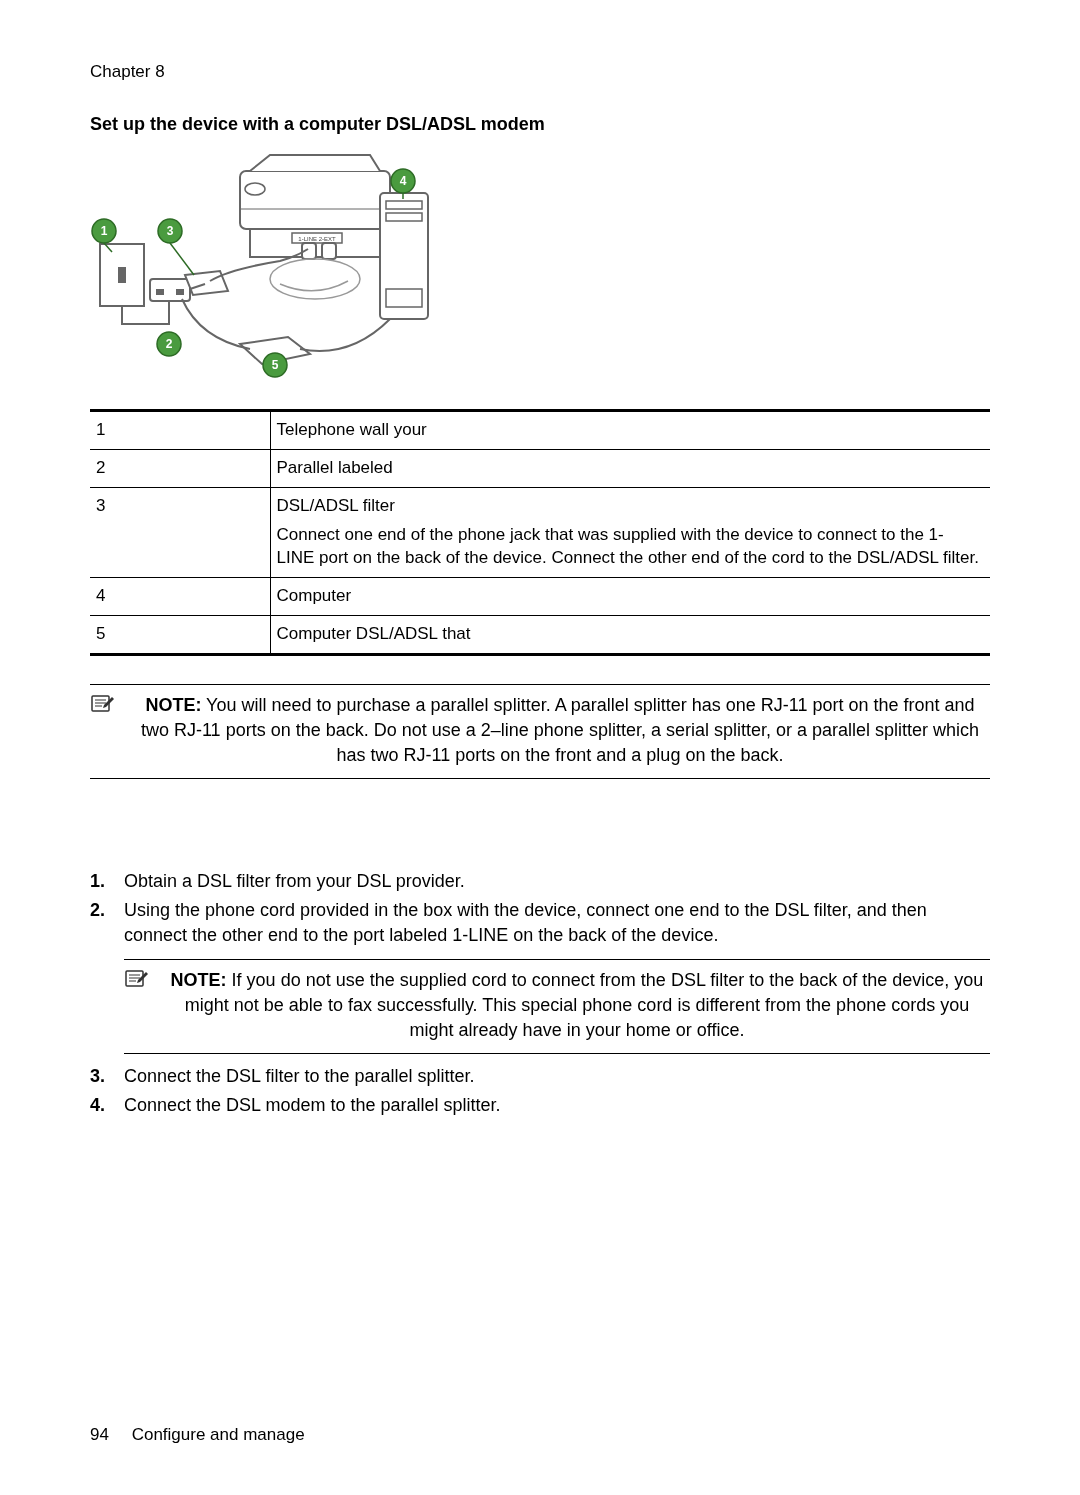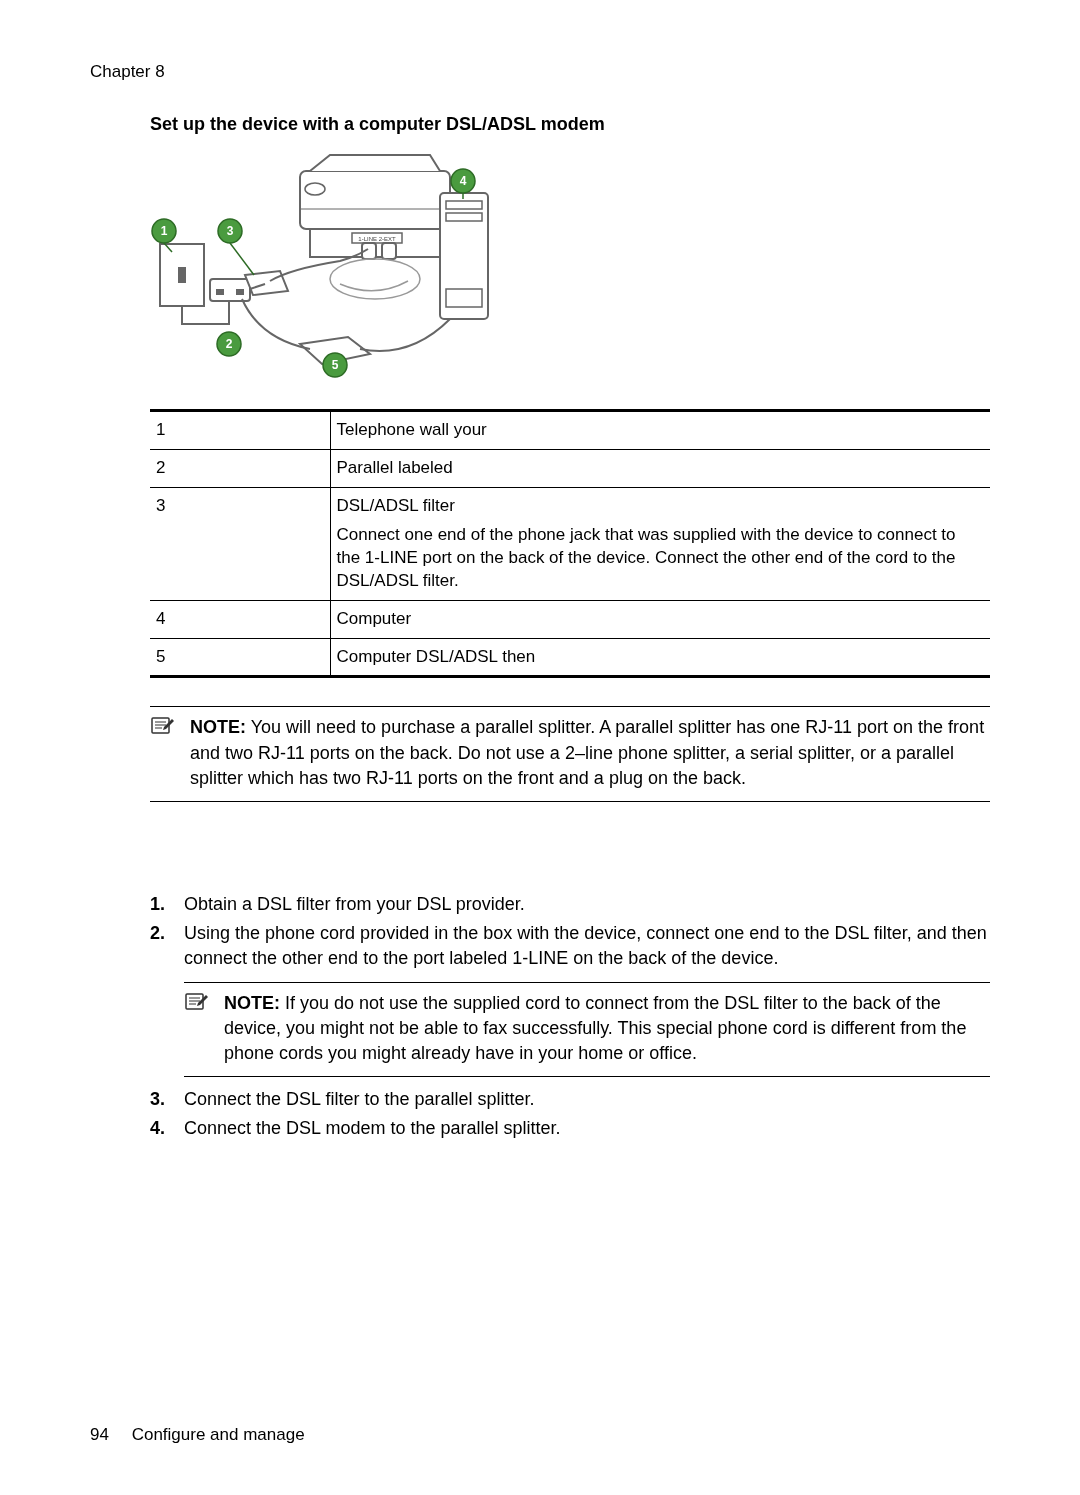--- a/index.html
+++ b/index.html
@@ -12,21 +12,20 @@
       width: 1080px;
       height: 1495px;
       padding: 60px 90px 40px 90px;
       position: relative;
     }
     .chapter-header {
       font-size: 17px;
       margin-bottom: 28px;
     }
     .content {
-      margin-left: 60px;
     }
     .section-title {
       font-weight: bold;
       font-size: 18px;
       margin-bottom: 8px;
     }
     .intro-para {
       margin-bottom: 20px;
     }
     .diagram {
@@ -61,21 +60,21 @@
       padding: 8px 0 10px 0;
       margin: 0 0 90px 0;
       display: flex;
       align-items: flex-start;
       gap: 12px;
     }
     .note-box.inner {
       margin: 8px 0 10px 0;
     }
     .note-icon { flex: 0 0 28px; }
-    .note-text { flex: 1 1 auto; }
+    .note-text { flex: 1 1 auto; text-align: center; }
     .note-label { font-weight: bold; }
     .subsection-title {
       font-weight: bold;
       font-size: 18px;
       margin-bottom: 6px;
     }
     ol.steps {
       list-style: none;
       counter-reset: step;
       padding-left: 0;
@@ -192,21 +191,21 @@
           <span>DSL/ADSL filter</span>
           <div class="sub-desc">Connect one end of the phone jack that was supplied with the device to connect to the 1-LINE port on the back of the device. Connect the other end of the cord to the DSL/ADSL filter.</div>
         </td>
       </tr>
       <tr>
         <td>4</td>
         <td>Computer</td>
       </tr>
       <tr>
         <td>5</td>
-        <td>Computer DSL/ADSL then</td>
+        <td>Computer DSL/ADSL that</td>
       </tr>
     </tbody>
   </table>
 
   <div class="note-box">
     <span class="note-icon">
       <svg width="26" height="22" viewBox="0 0 26 22">
         <rect x="2" y="3" width="17" height="15" rx="1" fill="none" stroke="#333" stroke-width="1.5"></rect>
         <line x1="5" y1="7" x2="16" y2="7" stroke="#333" stroke-width="1"></line>
         <line x1="5" y1="10" x2="16" y2="10" stroke="#333" stroke-width="1"></line>

